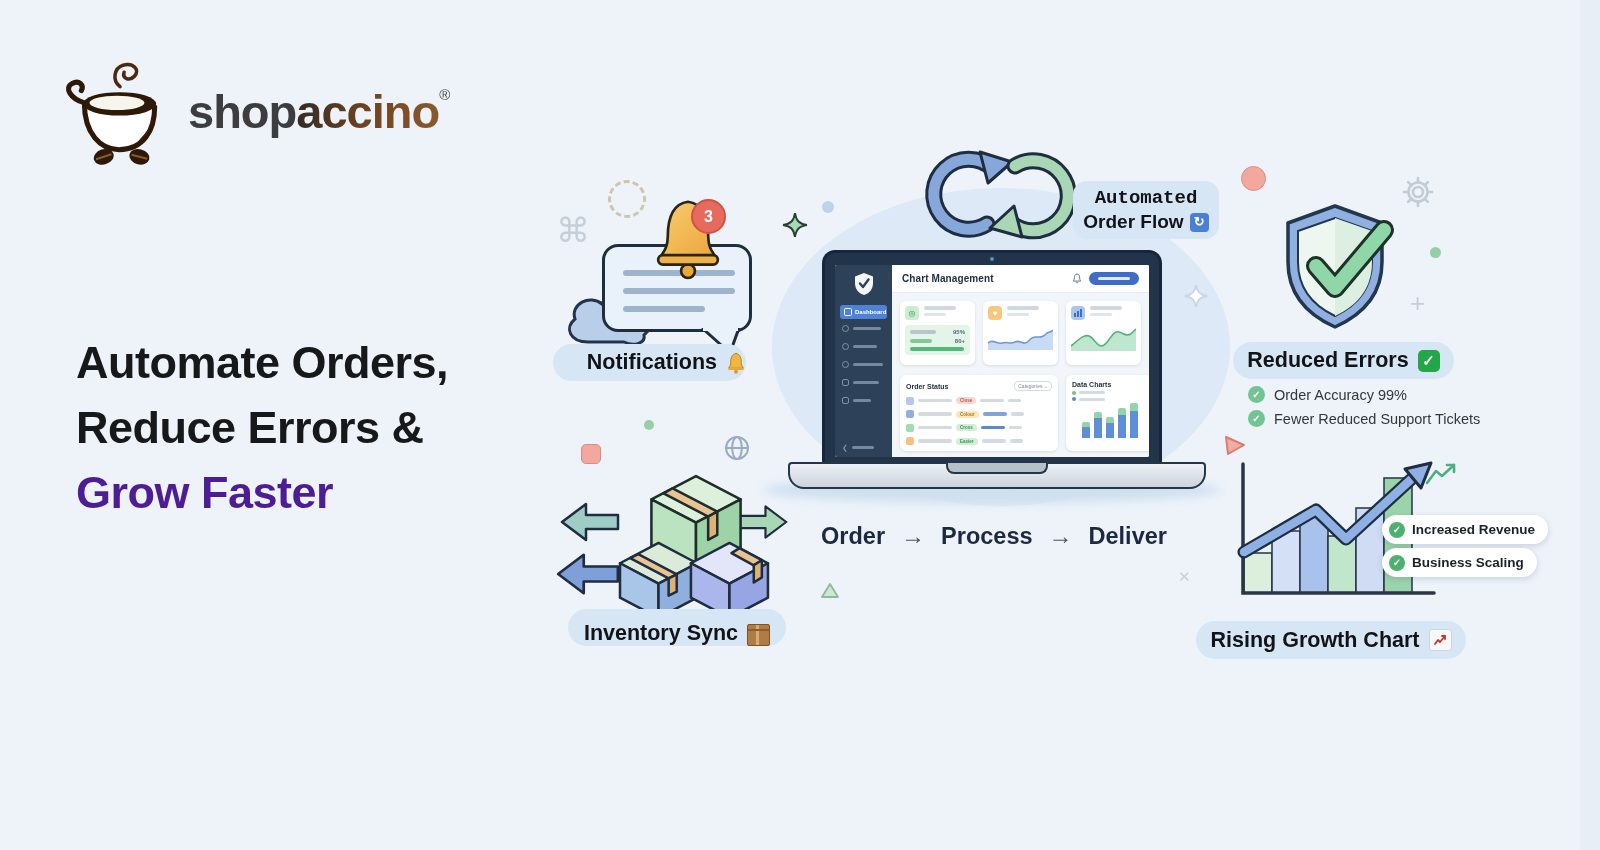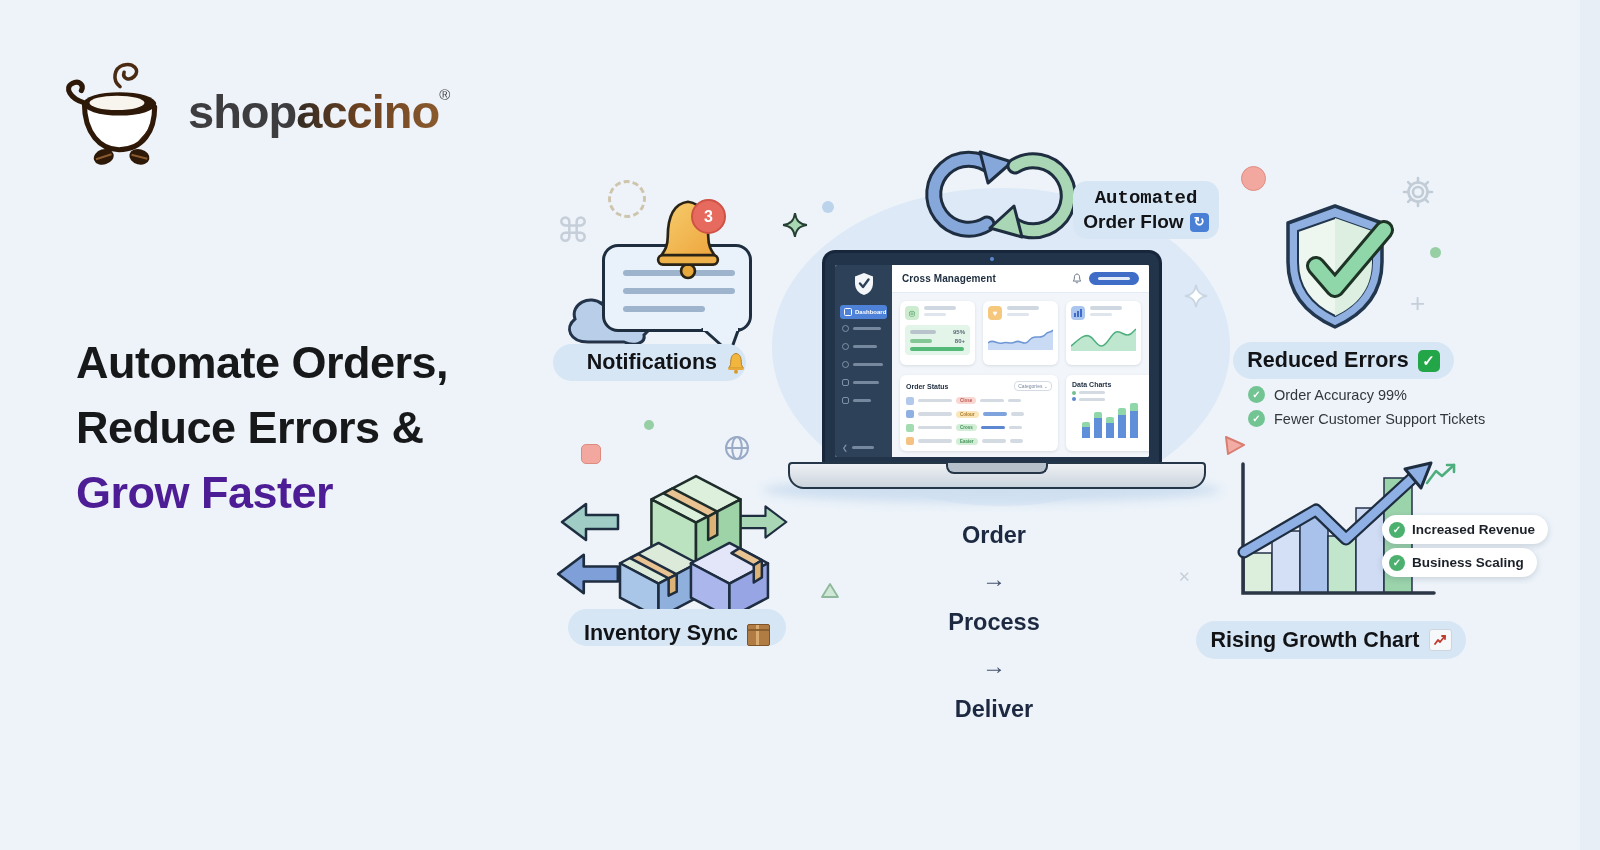--- a/index.html
+++ b/index.html
@@ -268,21 +268,21 @@
             <span class="ln" style="width:18px;"></span>
           </div>
         <div class="db-item" style="margin-top:auto;margin-bottom:0;">
           <span style="color:#7e92a8;font-size:7px;line-height:7px;">❮</span>
           <span class="ln" style="width:22px;"></span>
         </div>
       </div>
 
       <div class="db-main">
         <div class="db-topbar">
-          <span class="db-title">Cross Management</span>
+          <span class="db-title">Chart Management</span>
           <div style="margin-left:auto;display:flex;align-items:center;gap:7px;">
             <svg width="10" height="11" viewBox="0 0 12 13">
               <path d="M6,1 C3.5,1.4 2.8,3.6 2.8,6 C2.8,8 2,8.8 1.5,9.6 L10.5,9.6 C10,8.8 9.2,8 9.2,6 C9.2,3.6 8.5,1.4 6,1 Z M4.8,11 a1.3,1.3 0 0 0 2.4,0" fill="none" stroke="#5b6b80" stroke-width="1.1" stroke-linejoin="round"></path>
             </svg>
             <div class="db-btn">
                 <i></i>
               </div>
           </div>
         </div>
 
@@ -411,21 +411,21 @@
             </div>
           </div>
         </div>
       </div>
     </div>
   </div>
   <div class="abs lap-base">
     <div class="lap-notch"></div>
   </div>
 
-  <div class="abs flow" style="left:833px;top:522px;width:322px;justify-content:center;flex-direction:column;">
+  <div class="abs flow" style="left:833px;top:522px;width:322px;justify-content:center;">
     <span>Order</span>
     <span class="arr">→</span>
     <span>Process</span>
     <span class="arr">→</span>
     <span>Deliver</span>
   </div>
 
   <svg class="abs" style="left:1280px;top:202px;" width="118" height="136" viewBox="0 0 118 136">
     <path d="M55,4 L102,21 V60 C102,94 82,113 55,125 C28,113 8,94 8,60 V21 Z" fill="#8fb0e0" stroke="#22364e" stroke-width="3.5" stroke-linejoin="round"></path>
     <path d="M55,16 L92,29 V60 C92,88 76,104 55,114 C34,104 18,88 18,60 V29 Z" fill="#eef7ef" stroke="#22364e" stroke-width="2"></path>
@@ -436,21 +436,21 @@
   <div class="abs pill" style="left:1233px;top:342px;width:221px;height:37px;">
     <span>Reduced Errors</span>
     <span class="check-emoji">✓</span>
   </div>
   <div class="abs bullet" style="left:1248px;top:386px;">
     <span class="bullet-check">✓</span>
     <span>Order Accuracy 99%</span>
   </div>
   <div class="abs bullet" style="left:1248px;top:410px;">
     <span class="bullet-check">✓</span>
-    <span>Fewer Customer Support Tickets</span>
+    <span>Fewer Reduced Support Tickets</span>
   </div>
 
   <svg class="abs" style="left:560px;top:500px;" width="60" height="44" viewBox="0 0 60 42">
     <polygon points="2,21 26,3 26,14 58,14 58,28 26,28 26,39" fill="#9fccc4" stroke="#1e2d40" stroke-width="2.5" stroke-linejoin="round"></polygon>
   </svg>
   <svg class="abs" style="left:556px;top:550px;" width="64" height="48" viewBox="0 0 60 42">
     <polygon points="2,21 26,3 26,14 58,14 58,28 26,28 26,39" fill="#7f9fd8" stroke="#1e2d40" stroke-width="2.5" stroke-linejoin="round"></polygon>
   </svg>
   <svg class="abs" style="left:736px;top:500px;" width="52" height="44" viewBox="0 0 60 42">
     <polygon points="58,21 34,3 34,14 2,14 2,28 34,28 34,39" fill="#a9d6b4" stroke="#1e2d40" stroke-width="2.5" stroke-linejoin="round"></polygon>

